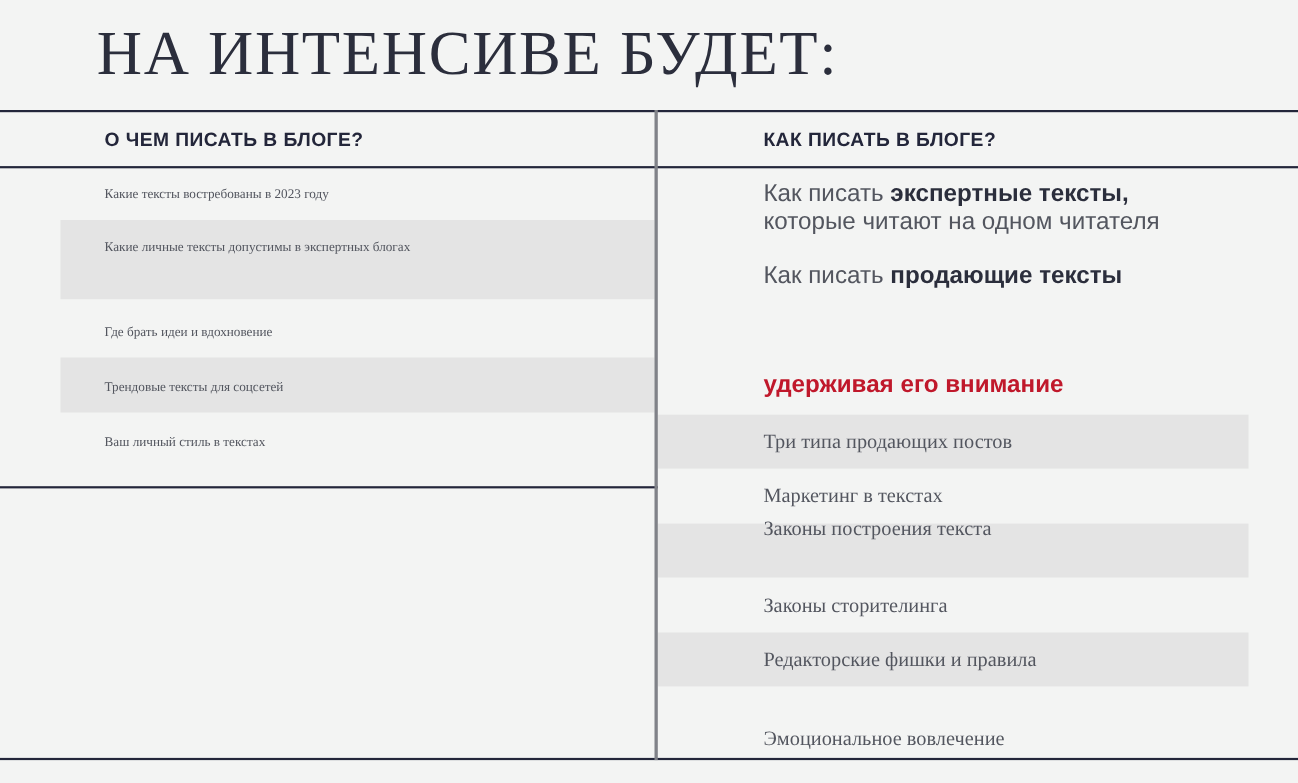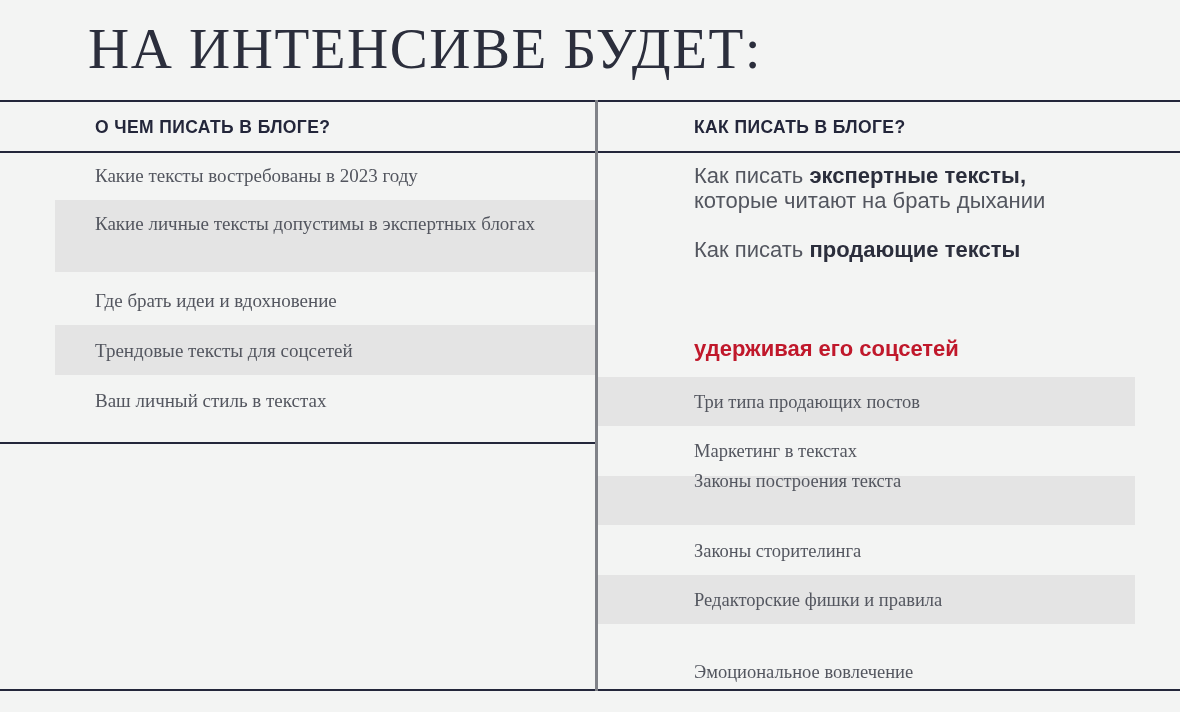--- a/index.html
+++ b/index.html
@@ -82,21 +82,21 @@
   .item {
     position: absolute;
     font-size: 17.5px;
     line-height: 26px;
     color: #53565f;
   }
   .col-left .item {
     left: 95px;
     width: 470px;
     font-family: "Liberation Serif", "DejaVu Serif", serif;
-    font-size: 19px;
+    font-size: 12px;
   }
   .col-right .item {
     left: 694px;
     width: 430px;
     font-family: "Liberation Sans", "DejaVu Sans", sans-serif;
     font-size: 22px;
     line-height: 25px;
   }
   .col-right .item.serif {
     font-family: "Liberation Serif", "DejaVu Serif", serif;
@@ -147,30 +147,30 @@
 
     <div class="item" style="top:388px;">Ваш личный стиль в текстах</div>
   </div>
 
   <div class="col-right">
 
     <div class="col-header right">КАК ПИСАТЬ В БЛОГЕ?</div>
 
     <div class="item" style="top:163px;">
       <span><span>Как писать </span><span class="em">экспертные тексты,</span></span><br>
-      <span>которые читают на брать дыхании</span>
+      <span>которые читают на одном читателя</span>
     </div>
 
     <div class="item" style="top:237px;">
       <span><span>Как писать </span><span class="em">продающие тексты</span></span><br>
     </div>
 
     <div class="item" style="top:311px;">
       <br>
-      <span class="accent">удерживая его соцсетей</span>
+      <span class="accent">удерживая его внимание</span>
     </div>
 
     <div class="item serif" style="top:389px;">Три типа продающих постов</div>
 
     <div class="item serif" style="top:438px;">Маркетинг в текстах</div>
 
     <div class="item serif" style="top:468px;">Законы построения текста</div>
 
     <div class="item serif" style="top:538px;">Законы сторителинга</div>
 

